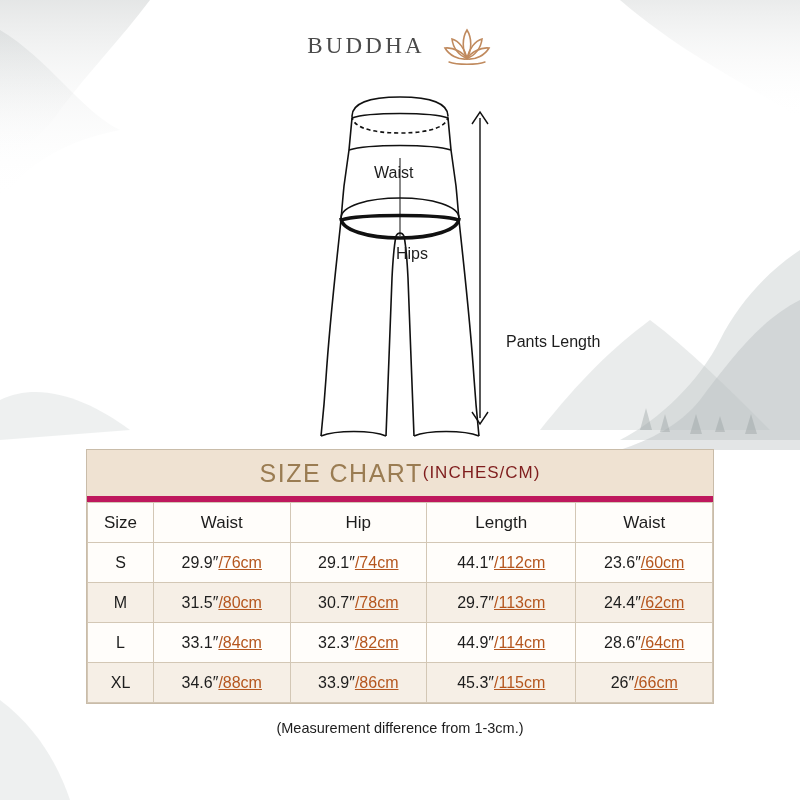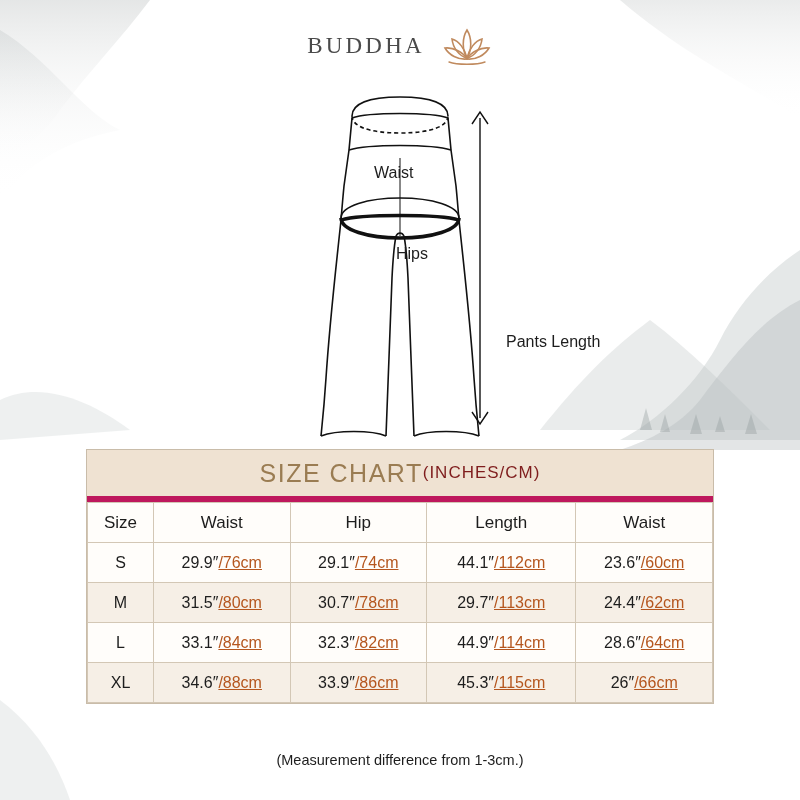--- a/index.html
+++ b/index.html
@@ -86,21 +86,21 @@
   thead th { background: #fffdfa; font-size: 17px; text-align: center; }
   thead th:first-child { width: 66px; }
   tbody tr:nth-child(even) { background: #f6efe6; }
   tbody tr:nth-child(odd)  { background: #fffdfa; }
   td.size-cell { font-size: 16px; }
   .cm { color: #b5561e; text-decoration: underline; }
   .inch { color: #1d1d1d; }
 
   
   .note {
-    position: absolute; top: 752px; left: 0; width: 800px;
+    position: absolute; top: 720px; left: 0; width: 800px;
     text-align: center;
     font-size: 14.5px;
     color: #1d1d1d;
   }
 </style>
 </head>
 <body>
 
 <div class="page">
 

